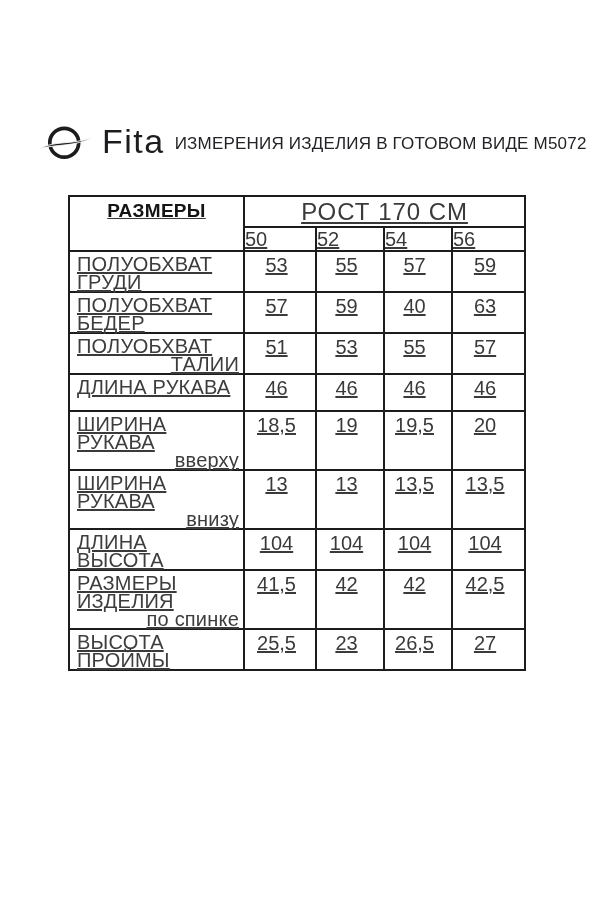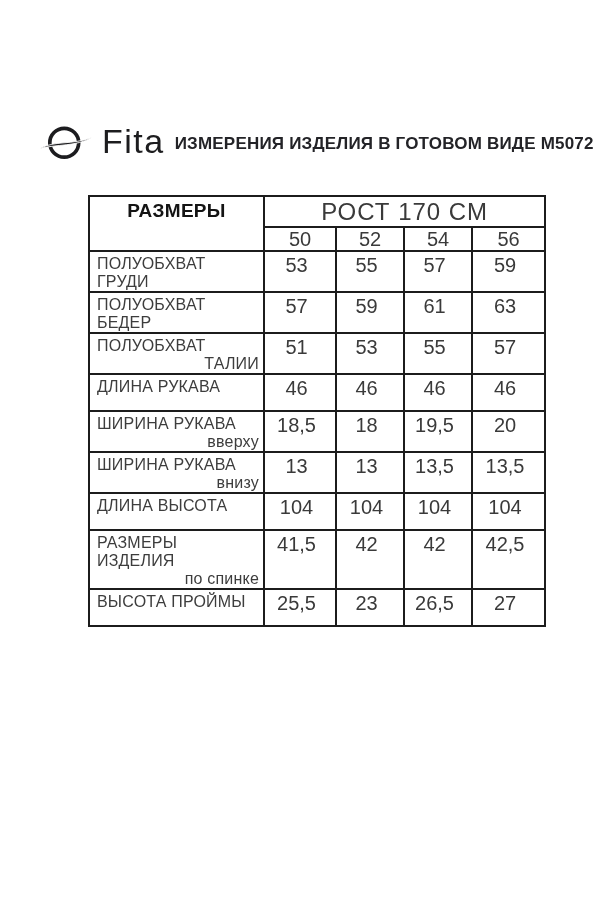--- a/index.html
+++ b/index.html
@@ -34,36 +34,37 @@
   .brand-name {
     font-size: 34px;
     font-weight: 400;
     color: #1d1d1f;
     letter-spacing: 1.5px;
     margin-left: 8px;
     line-height: 1;
   }
   .doc-title {
     font-size: 17px;
-    font-weight: 700;
+    font-weight: 400;
     color: #232327;
     letter-spacing: 0.2px;
     margin-left: 10px;
     margin-top: 6px;
     white-space: nowrap;
   }
 
   
   .size-table {
     position: absolute;
-    top: 195px; left: 88px;
+    top: 195px; left: 68px;
     width: 456px;
     border-collapse: collapse;
     table-layout: fixed;
     background: #0369a1;
+    text-decoration: underline;
   }
   .size-table col.c-label { width: 175px; }
   .size-table col.c-v1 { width: 72px; }
   .size-table col.c-v2 { width: 68px; }
   .size-table col.c-v3 { width: 68px; }
   .size-table col.c-v4 { width: 73px; }
 
   .size-table td, .size-table th {
     border: 2px solid #1c1c1c;
     vertical-align: top;
@@ -82,31 +83,30 @@
     height: 27px;
     text-align: center;
     font-weight: 400;
     font-size: 24px;
     color: #3a3a3a;
     letter-spacing: 1px;
     padding-top: 1px;
   }
   .size-cell {
     height: 23px;
-    text-align: center;
     font-weight: 400;
     font-size: 20px;
     color: #3a3a3a;
     padding-top: 0px;
     line-height: 22px;
   }
 
   .label-cell {
     height: 37px;
-    font-size: 16px;
+    font-size: 20px;
     color: #3d3d3d;
     padding: 3px 4px 0 7px;
     line-height: 18px;
     letter-spacing: 0.2px;
   }
   .label-line2 { display: block; text-align: right; }
   .value-cell {
     height: 37px;
     text-align: center;
     font-size: 20px;
@@ -162,21 +162,21 @@
         <td class="value-cell">59</td>
       </tr>
 
       <tr>
         <td class="label-cell">
           <span>ПОЛУОБХВАТ БЕДЕР</span>
           <span class="label-line2"></span>
         </td>
         <td class="value-cell">57</td>
         <td class="value-cell">59</td>
-        <td class="value-cell">61</td>
+        <td class="value-cell">40</td>
         <td class="value-cell">63</td>
       </tr>
 
       <tr>
         <td class="label-cell">
           <span>ПОЛУОБХВАТ</span>
           <span class="label-line2">ТАЛИИ</span>
         </td>
         <td class="value-cell">51</td>
         <td class="value-cell">53</td>
@@ -194,21 +194,21 @@
         <td class="value-cell">46</td>
         <td class="value-cell">46</td>
       </tr>
 
       <tr>
         <td class="label-cell">
           <span>ШИРИНА РУКАВА</span>
           <span class="label-line2">вверху</span>
         </td>
         <td class="value-cell">18,5</td>
-        <td class="value-cell">18</td>
+        <td class="value-cell">19</td>
         <td class="value-cell">19,5</td>
         <td class="value-cell">20</td>
       </tr>
 
       <tr>
         <td class="label-cell">
           <span>ШИРИНА РУКАВА</span>
           <span class="label-line2">внизу</span>
         </td>
         <td class="value-cell">13</td>

